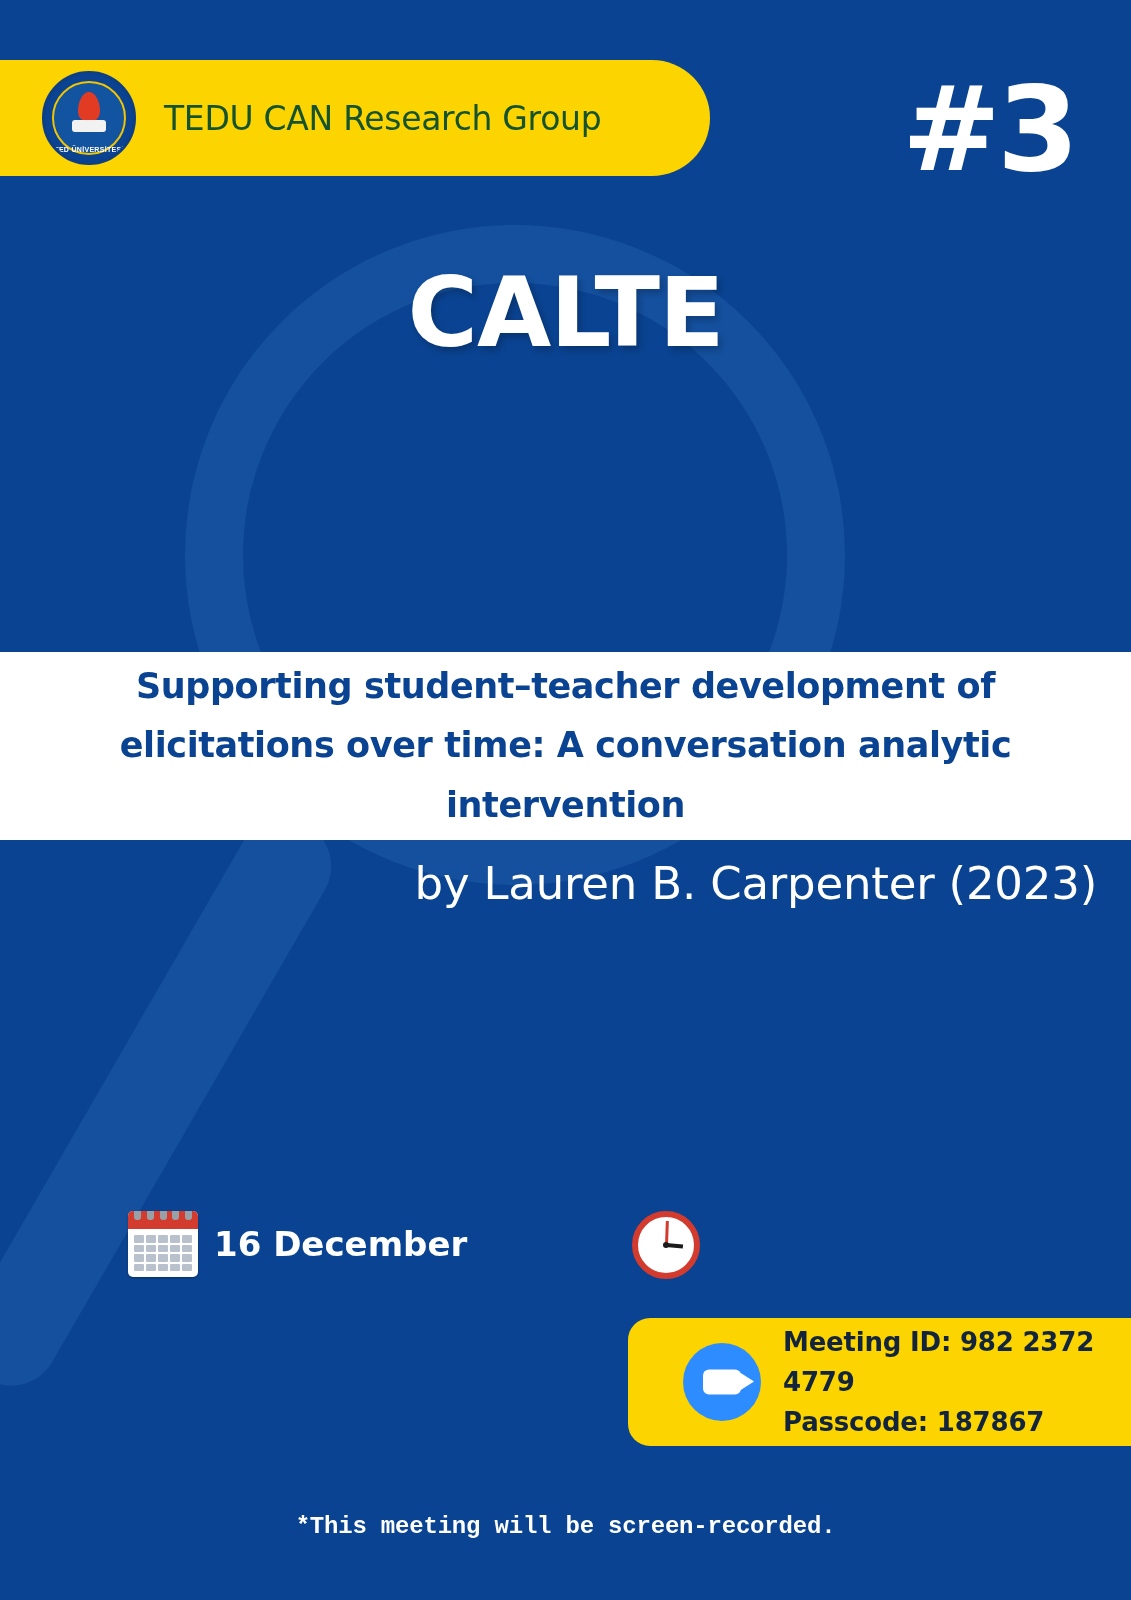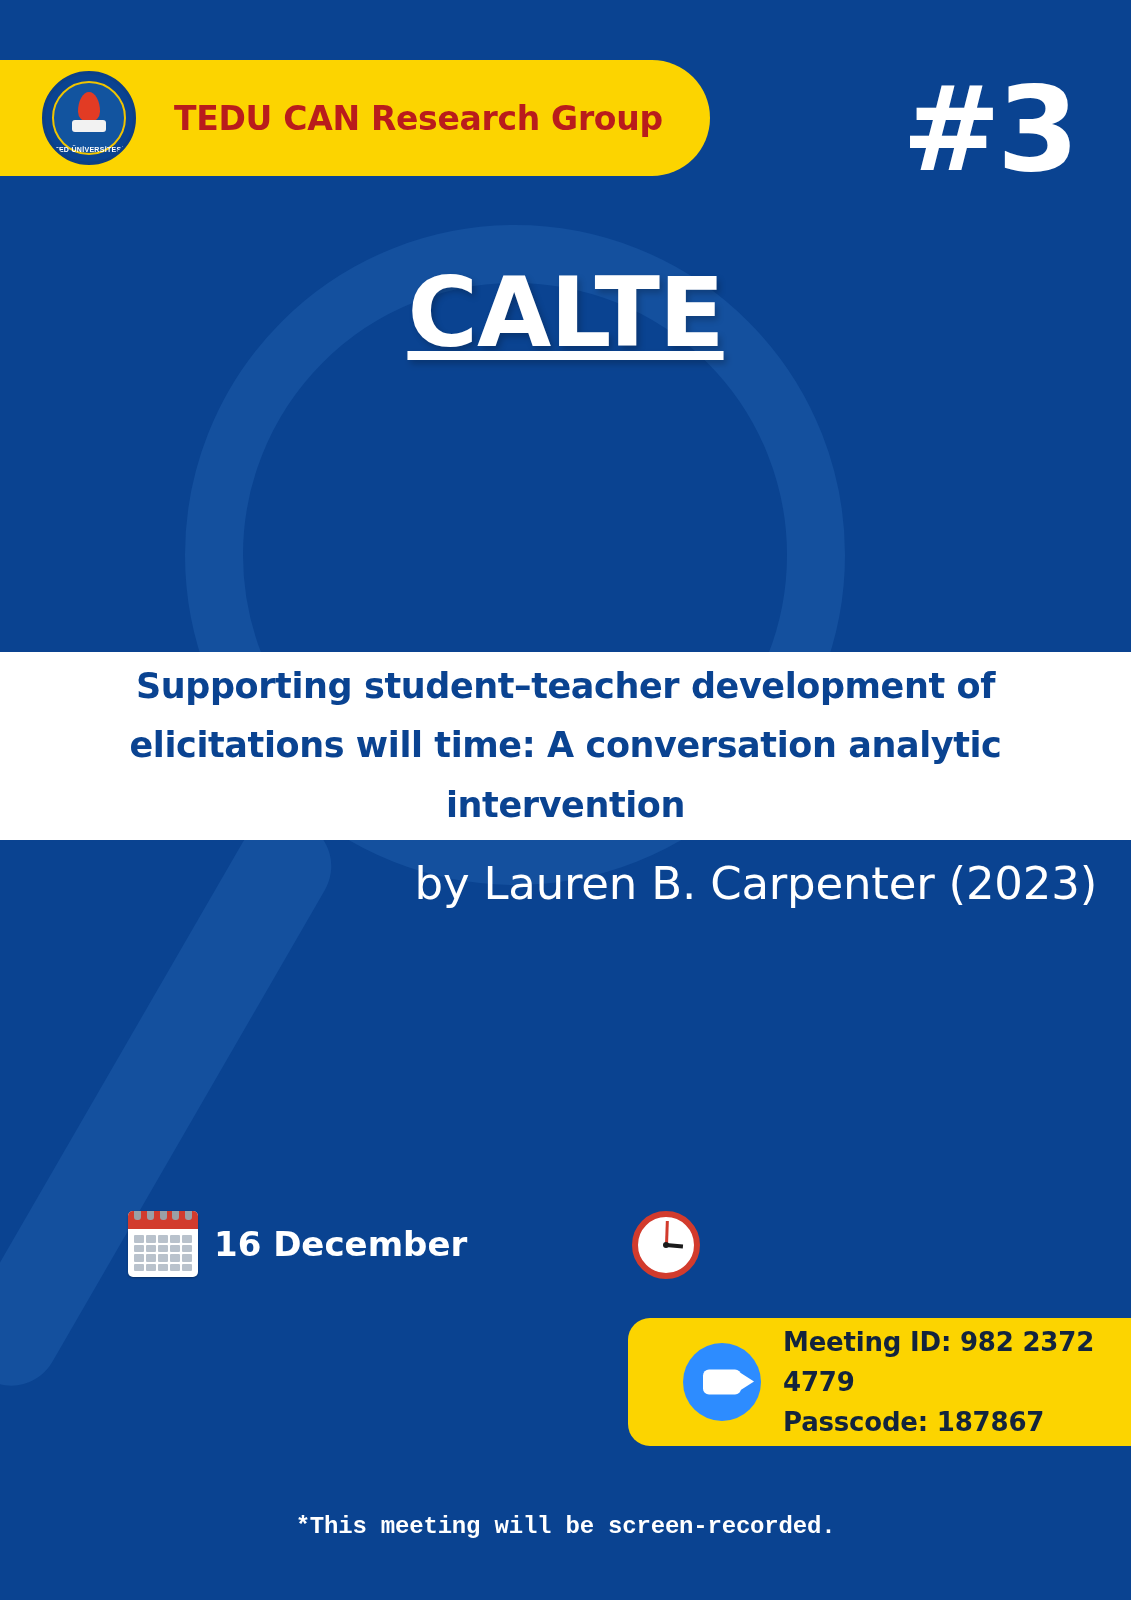--- a/index.html
+++ b/index.html
@@ -116,24 +116,24 @@
     left: 0;
     right: 0;
     bottom: 9px;
     text-align: center;
     font-size: 7px;
     color: #ffffff;
     letter-spacing: 0.3px;
     font-weight: bold;
   }
   .brand-text {
-    margin-left: 38px;
+    margin-left: 28px;
     font-size: 33px;
-    font-weight: bold;
-    color: #b91c1c;
+    font-weight: normal;
+    color: #14532d;
     letter-spacing: -0.3px;
     font-family: "DejaVu Sans", sans-serif;
   }
   .issue-number {
     position: absolute;
     right: 56px;
     top: 10px;
     font-size: 118px;
     line-height: 1;
     font-weight: bold;
@@ -150,21 +150,21 @@
     width: 100%;
     text-align: center;
     color: #ffffff;
   }
   .title-line {
     font-family: "DejaVu Sans", sans-serif;
     font-weight: bold;
     letter-spacing: -1px;
     text-shadow: 3px 4px 6px rgba(0,0,0,0.22);
   }
-  .title-line.l1 { font-size: 96px; line-height: 1.0; text-decoration: underline; }
+  .title-line.l1 { font-size: 96px; line-height: 1.0; }
   .title-line.l2 { font-size: 104px; line-height: 1.15; }
 
   
   .subtitle-band {
     position: absolute;
     left: 0;
     top: 652px;
     width: 100%;
     height: 188px;
     background: #ffffff;
@@ -385,21 +385,21 @@
       <div class="brand-text">TEDU CAN Research Group</div>
     </div>
     <div class="issue-number">#3</div>
   </div>
 
   <div class="title-block">
     <div class="title-line l1">CALTE</div>
   </div>
 
   <div class="subtitle-band">
-    <div class="subtitle-text">Supporting student–teacher development of elicitations will time: A conversation analytic intervention</div>
+    <div class="subtitle-text">Supporting student–teacher development of elicitations over time: A conversation analytic intervention</div>
   </div>
 
   <div class="author">by Lauren B. Carpenter (2023)</div>
 
   <div class="meta-row">
 
     <div class="meta-item meta-date">
       <div class="cal-icon">
         <div class="rings">
           <i></i>

